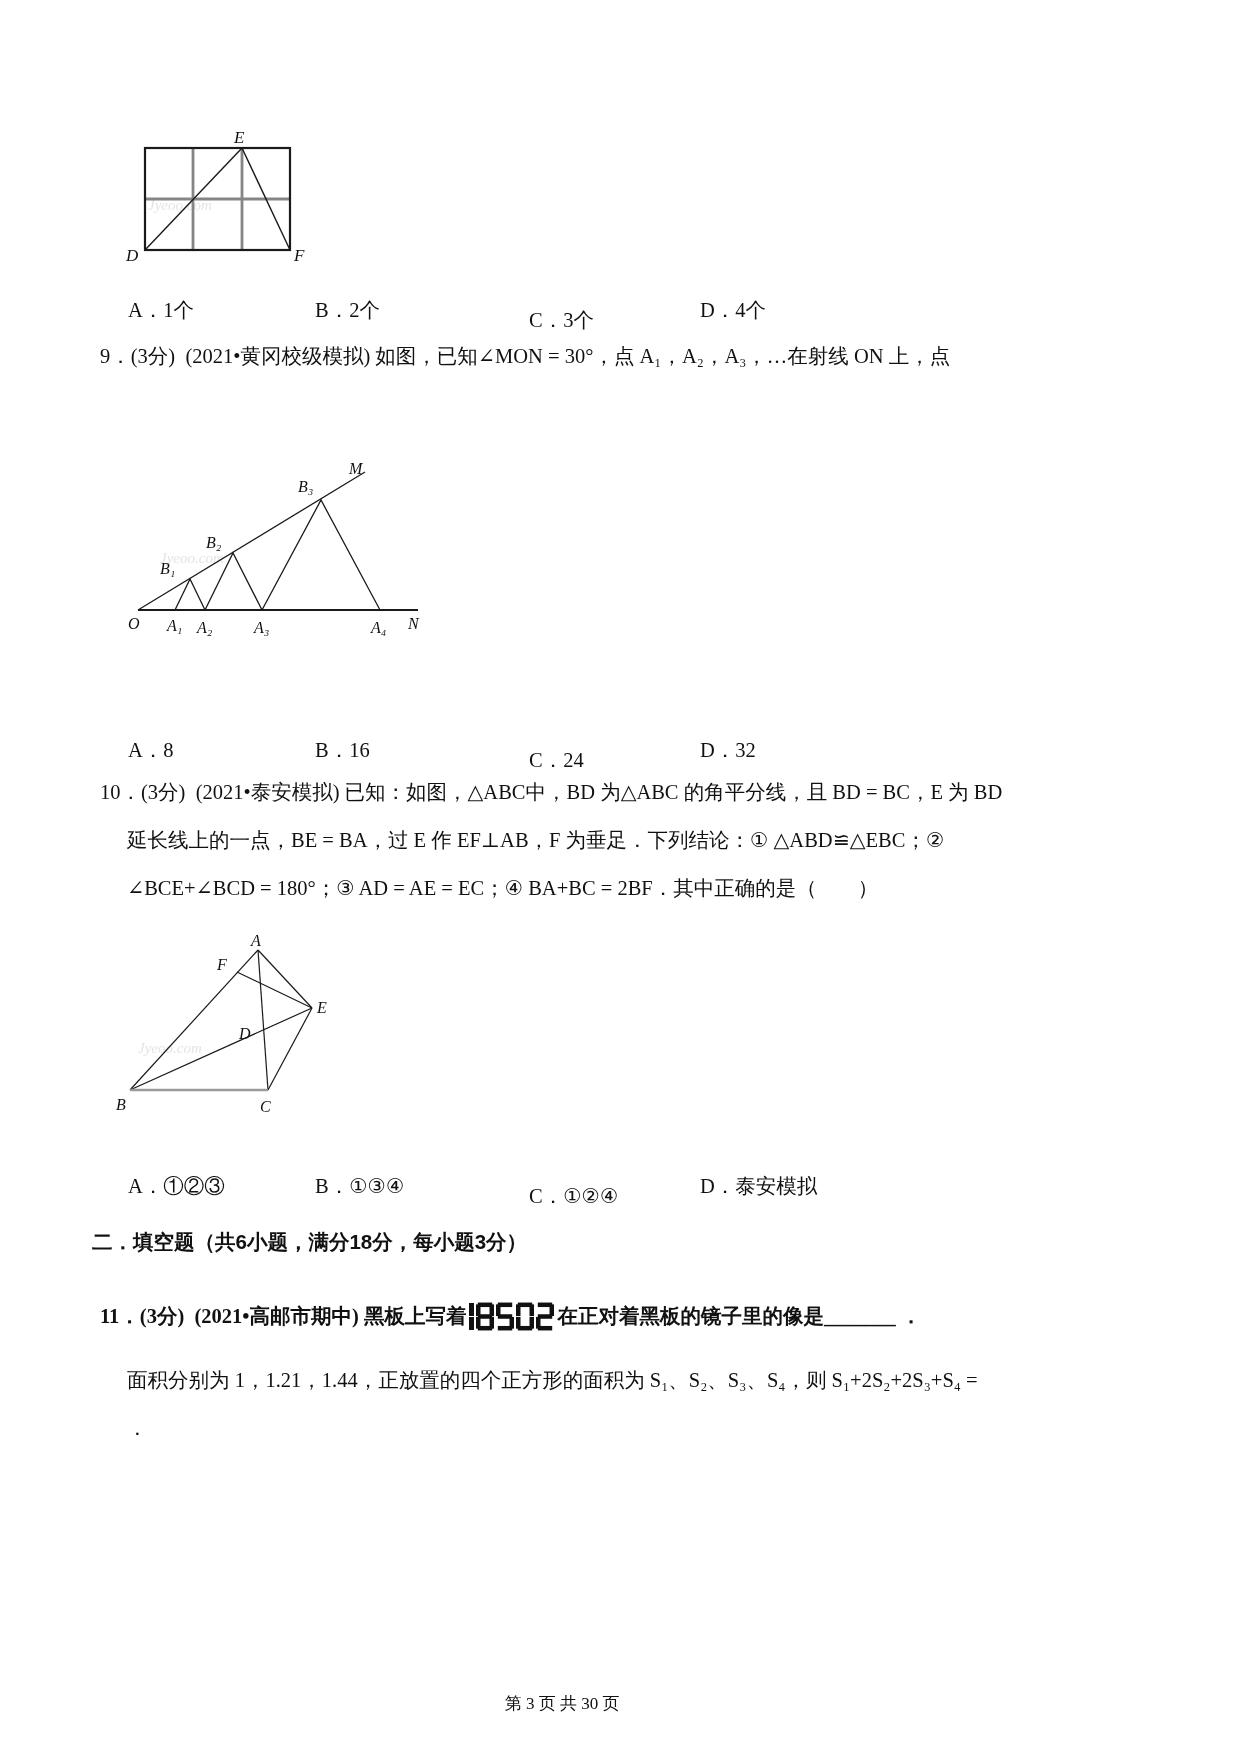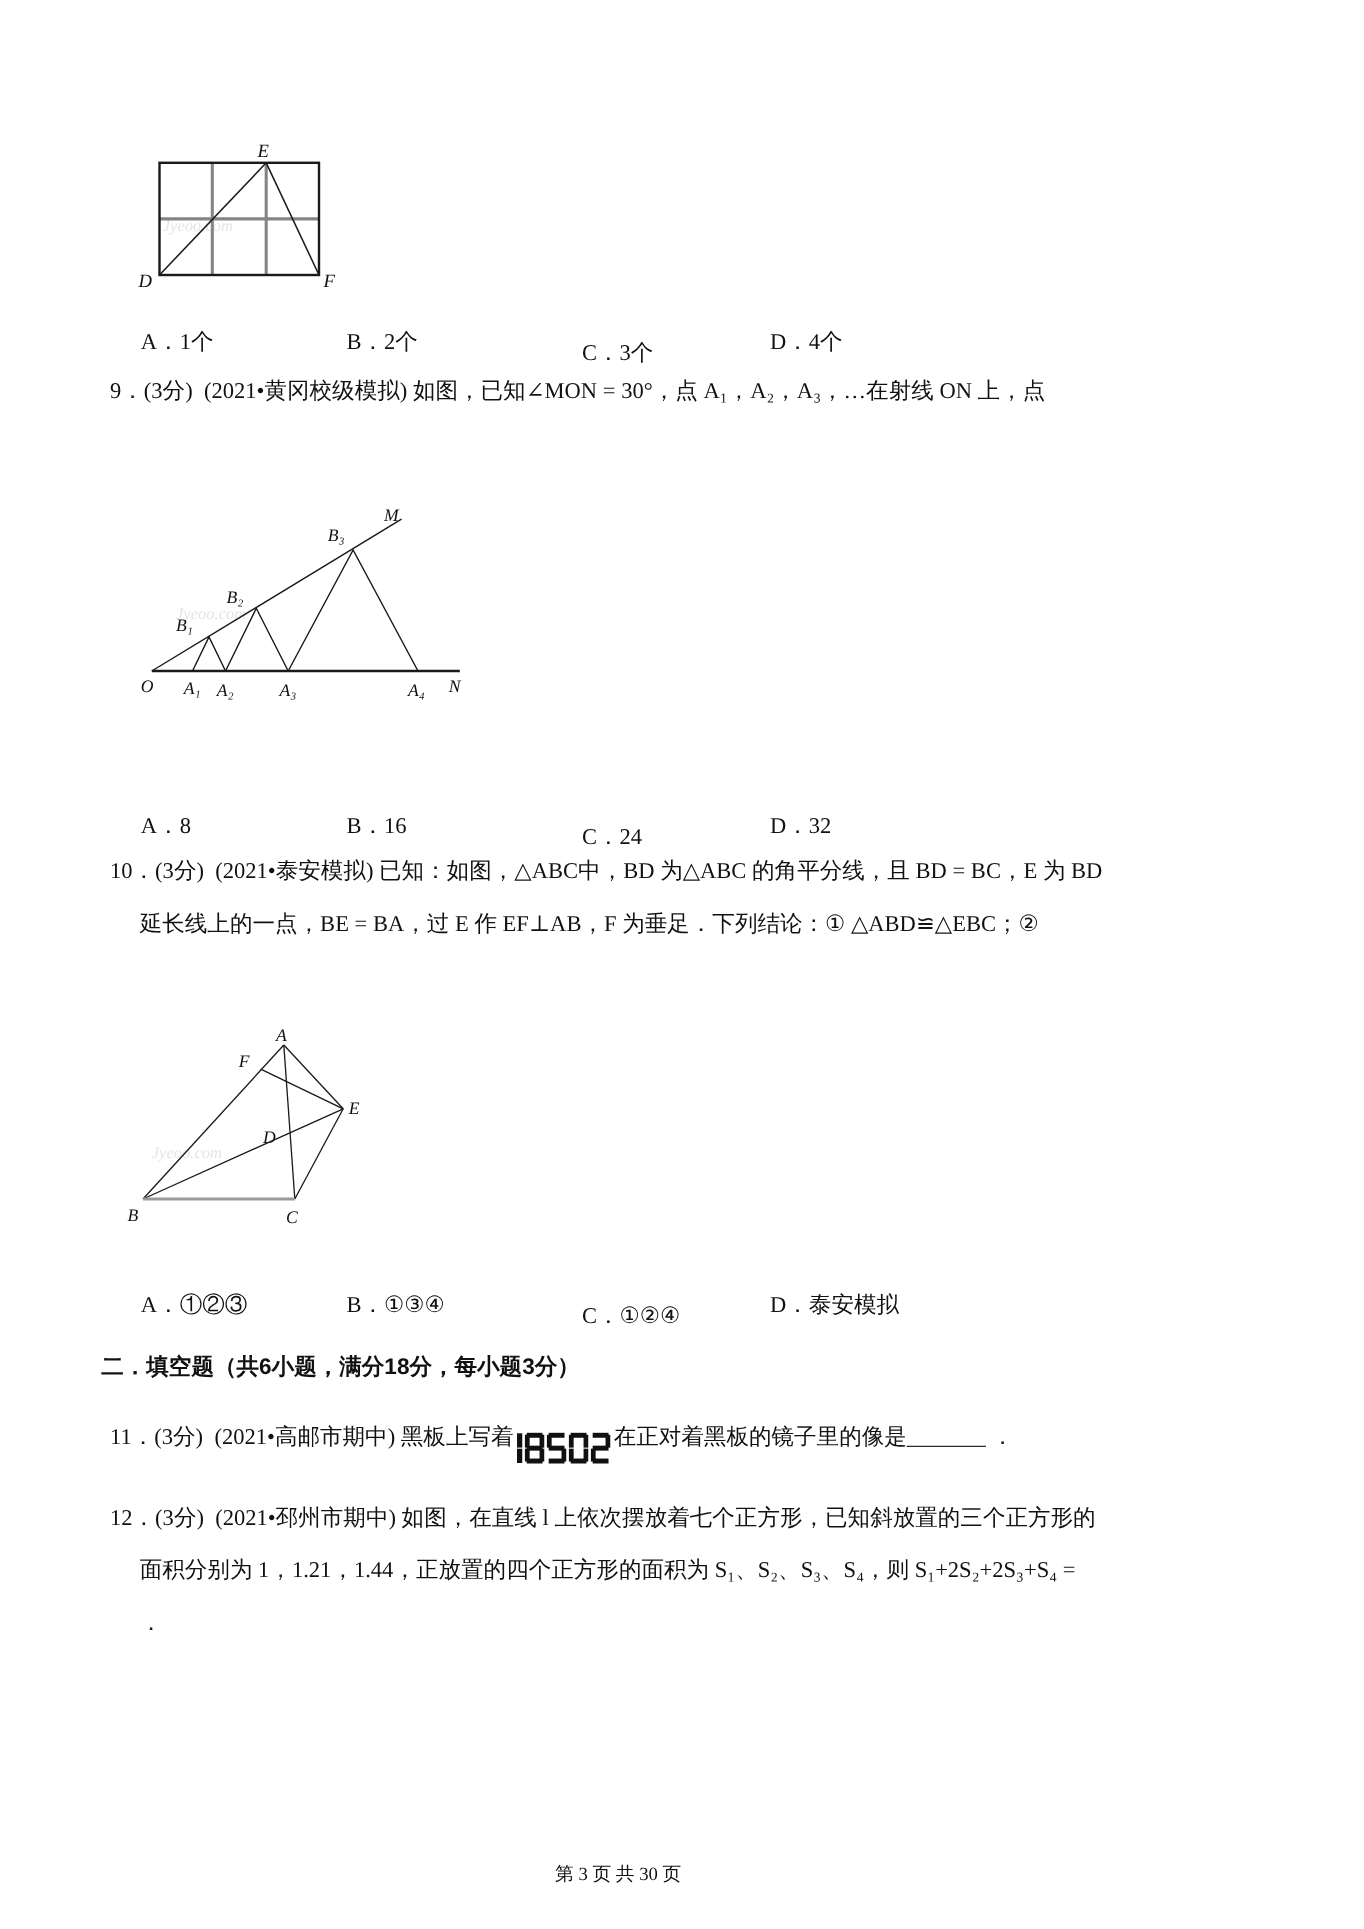--- a/index.html
+++ b/index.html
@@ -14,21 +14,21 @@
   .opts{position:absolute;height:30px;width:950px;font-size:20.5px;}
   .opts span{position:absolute;top:0;white-space:pre;}
   .opt-a{left:0;font-family:Liberation Serif, serif;}
   .opt-b{left:187px;}
   .opt-c{left:401px;margin-top:10px;}
   .opt-d{left:572px;}
   .section-title{
     font-family:"Liberation Sans","DejaVu Sans",sans-serif;
     font-weight:bold;font-size:20.5px;white-space:pre;
   }
-  .q11row{display:flex;height:48px;font-size:20.5px;}
+  .q11row{display:flex;align-items:center;height:48px;font-size:20.5px;font-weight:bold;}
   .q11row span{white-space:pre;}
   #seg-display{display:inline-flex;align-items:center;gap:2px;margin:0 3px;}
   .footer{left:0;width:1240px;text-align:center;font-size:17px;transform:translateX(-58px);}
   svg text{
     font-family:"Liberation Serif","DejaVu Serif",serif;
     font-style:italic;fill:#111;
   }
   .fig-label{font-size:17px;}
   .fig-label-sm{font-size:16px;}
   .watermark{font-size:15px;fill:#e4e4e4;font-style:italic;}
@@ -94,20 +94,21 @@
   <div class="opts" style="left:128px;top:736px">
     <span class="opt-a">A．8</span>
     <span class="opt-b">B．16</span>
     <span class="opt-c">C．24</span>
     <span class="opt-d">D．32</span>
   </div>
 
   <div class="abs" style="left:100px;top:768px;width:1060px">
     <div class="qline">10．(3分)  (2021•泰安模拟) 已知：如图，△ABC中，BD 为△ABC 的角平分线，且 BD = BC，E 为 BD</div>
     <div class="qline cont">延长线上的一点，BE = BA，过 E 作 EF⊥AB，F 为垂足．下列结论：① △ABD≌△EBC；②</div>
+    <div class="qline cont">∠BCE+∠BCD = 180°；③ AD = AE = EC；④ BA+BC = 2BF．其中正确的是（　　）</div>
   </div>
 
   <svg class="abs" style="left:110px;top:935px" width="235" height="185" viewBox="0 0 235 185">
     <text class="watermark" x="28" y="118">Jyeoo.com</text>
     <g fill="none" stroke="#1a1a1a" stroke-width="1.2">
       <line x1="20" y1="155" x2="148" y2="15"></line>
       <line x1="158" y1="155" x2="148" y2="15"></line>
       <line x1="20" y1="155" x2="202" y2="73"></line>
       <line x1="148" y1="15" x2="202" y2="73"></line>
       <line x1="127" y1="37" x2="202" y2="73"></line>
@@ -163,20 +164,19 @@
           <rect x="2" y="0" width="16" height="5" fill="#111"></rect>
           <rect x="15" y="2" width="5" height="13" fill="#111"></rect>
           <rect x="2" y="13" width="16" height="5" fill="#111"></rect>
           <rect x="0" y="16" width="5" height="13" fill="#111"></rect>
           <rect x="2" y="26" width="16" height="5" fill="#111"></rect>
         </svg></span>
     <span>在正对着黑板的镜子里的像是_______ ．</span>
   </div>
 
   <div class="abs" style="left:100px;top:1356px;width:1060px">
-    <div class="qline">12．(3分)  (2021•邳州市期中) 如图，在直线 l 上依次摆放着七个正方形，已知斜放置的三个正方形的</div>
     <div class="qline cont">面积分别为 1，1.21，1.44，正放置的四个正方形的面积为 S₁、S₂、S₃、S₄，则 S₁+2S₂+2S₃+S₄ =</div>
     <div class="qline cont">．</div>
   </div>
 
   <div class="abs footer" style="top:1692px">第 3 页 共 30 页</div>
 
 </div>
 
 </body></html>

